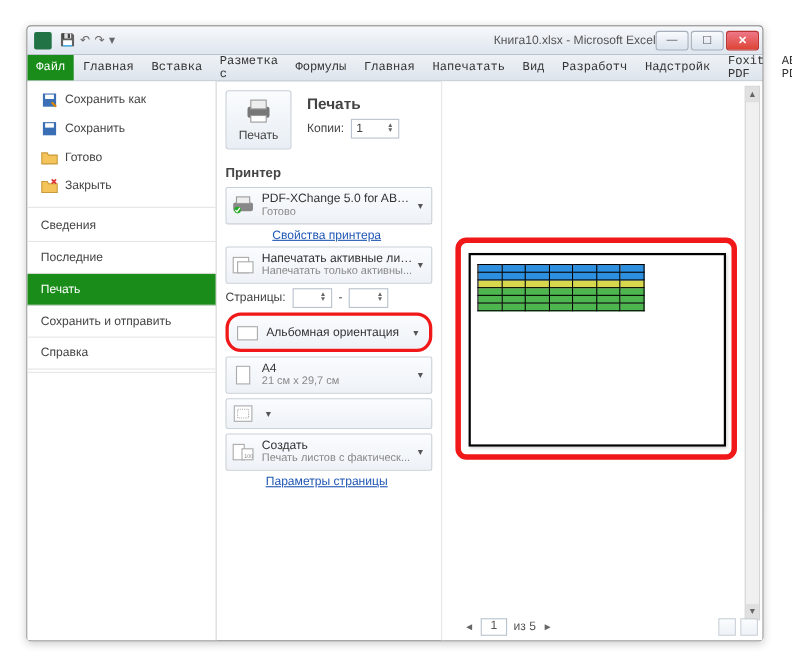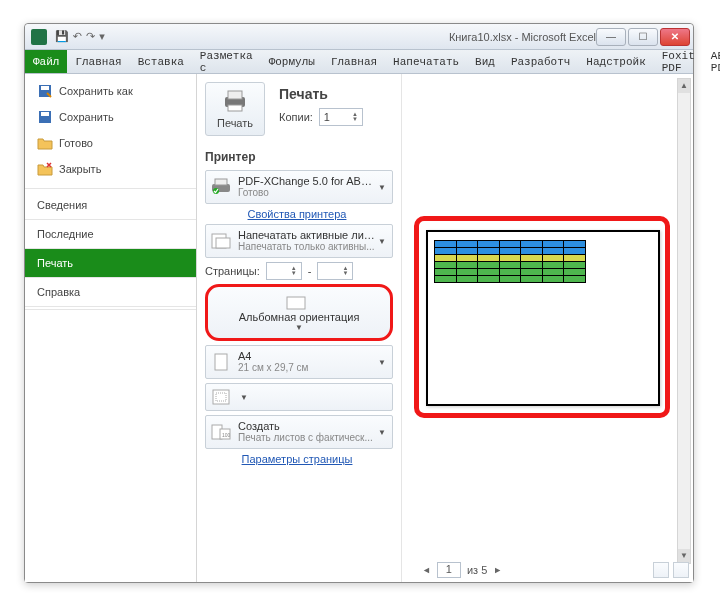--- a/index.html
+++ b/index.html
@@ -35,21 +35,21 @@
 .row { display: flex; align-items: center; gap: 6px; margin: 4px 0; }
 .spin { width: 44px; height: 18px; border: 1px solid #b8c2ce; background: #fff; font-size: 11px; padding: 1px 4px; display: inline-flex; align-items: center; justify-content: space-between; }
 .spin .arr { display: flex; flex-direction: column; font-size: 6px; color: #666; line-height: 5px; }
 .lnk { color: #2158b5; text-decoration: underline; font-size: 11px; display: block; text-align: center; margin: 2px 4px 4px 0; }
 .dd { display: flex; align-items: center; border: 1px solid #c8d0d8; border-radius: 2px; background: linear-gradient(#fafcfe,#eef2f7); padding: 4px 4px; margin: 4px 0; }
 .dd .dico { width: 22px; height: 18px; margin-right: 6px; flex-shrink: 0; }
 .dd .dtxt { flex: 1; line-height: 12px; overflow: hidden; }
 .dd .dtxt .t1 { font-size: 11px; color: #333; white-space: nowrap; overflow: hidden; text-overflow: ellipsis; }
 .dd .dtxt .t2 { font-size: 10px; color: #888; white-space: nowrap; overflow: hidden; text-overflow: ellipsis; }
 .dd .dar { font-size: 8px; color: #555; padding: 0 2px; }
-.dd.hl { border: 3px solid #f01818; border-radius: 14px; padding: 6px 22px; flex-direction: column; }
+.dd.hl { border: 3px solid #f01818; border-radius: 14px; padding: 6px 6px; }
 .preview { flex: 1; position: relative; background: #fff; border-left: 1px solid #e5e5e5; }
 .preview .vscroll { position: absolute; right: 2px; top: 4px; width: 14px; height: 486px; background: #f0f0f0; border: 1px solid #d5d5d5; }
 .preview .vscroll .up, .preview .vscroll .dn { height: 14px; background: #e0e0e0; font-size: 8px; text-align: center; line-height: 14px; color: #666; }
 .preview .vscroll .dn { position: absolute; bottom: 0; width: 100%; }
 .highlight { position: absolute; left: 12px; top: 142px; width: 256px; height: 202px; border: 5px solid #f01818; border-radius: 10px; }
 .page { position: absolute; left: 24px; top: 156px; width: 234px; height: 176px; background: #fff; border: 2px solid #000; box-shadow: 1px 1px 3px rgba(0,0,0,.2); }
 .page table { position: absolute; left: 6px; top: 8px; width: 152px; border-collapse: collapse; }
 .page table td { border: 1px solid #000; height: 7px; font-size: 5px; padding: 0 1px; }
 .page table tr.h td { background: #2d8fe0; }
 .page table tr.g td { background: #4eb64e; }
@@ -138,20 +138,21 @@
                 <path d="M10 2l4 4M14 2l-4 4" stroke="#d33" stroke-width="1.5"></path>
               </svg>
             </span>
           <span>Закрыть</span>
         </div>
       </div>
       <hr>
       <div class="ssect">Сведения</div>
       <div class="ssect">Последние</div>
       <div class="ssect sel">Печать</div>
+      <div class="ssect">Сохранить и отправить</div>
       <div class="ssect">Справка</div>
       <hr>
     </div>
 
     <div class="mid">
       <div style="display:flex;gap:14px;align-items:flex-start">
         <div class="bigbtn">
           <div class="picon">
             <svg viewBox="0 0 28 24">
                 <rect x="4" y="8" width="20" height="10" rx="2" fill="#777"></rect>

